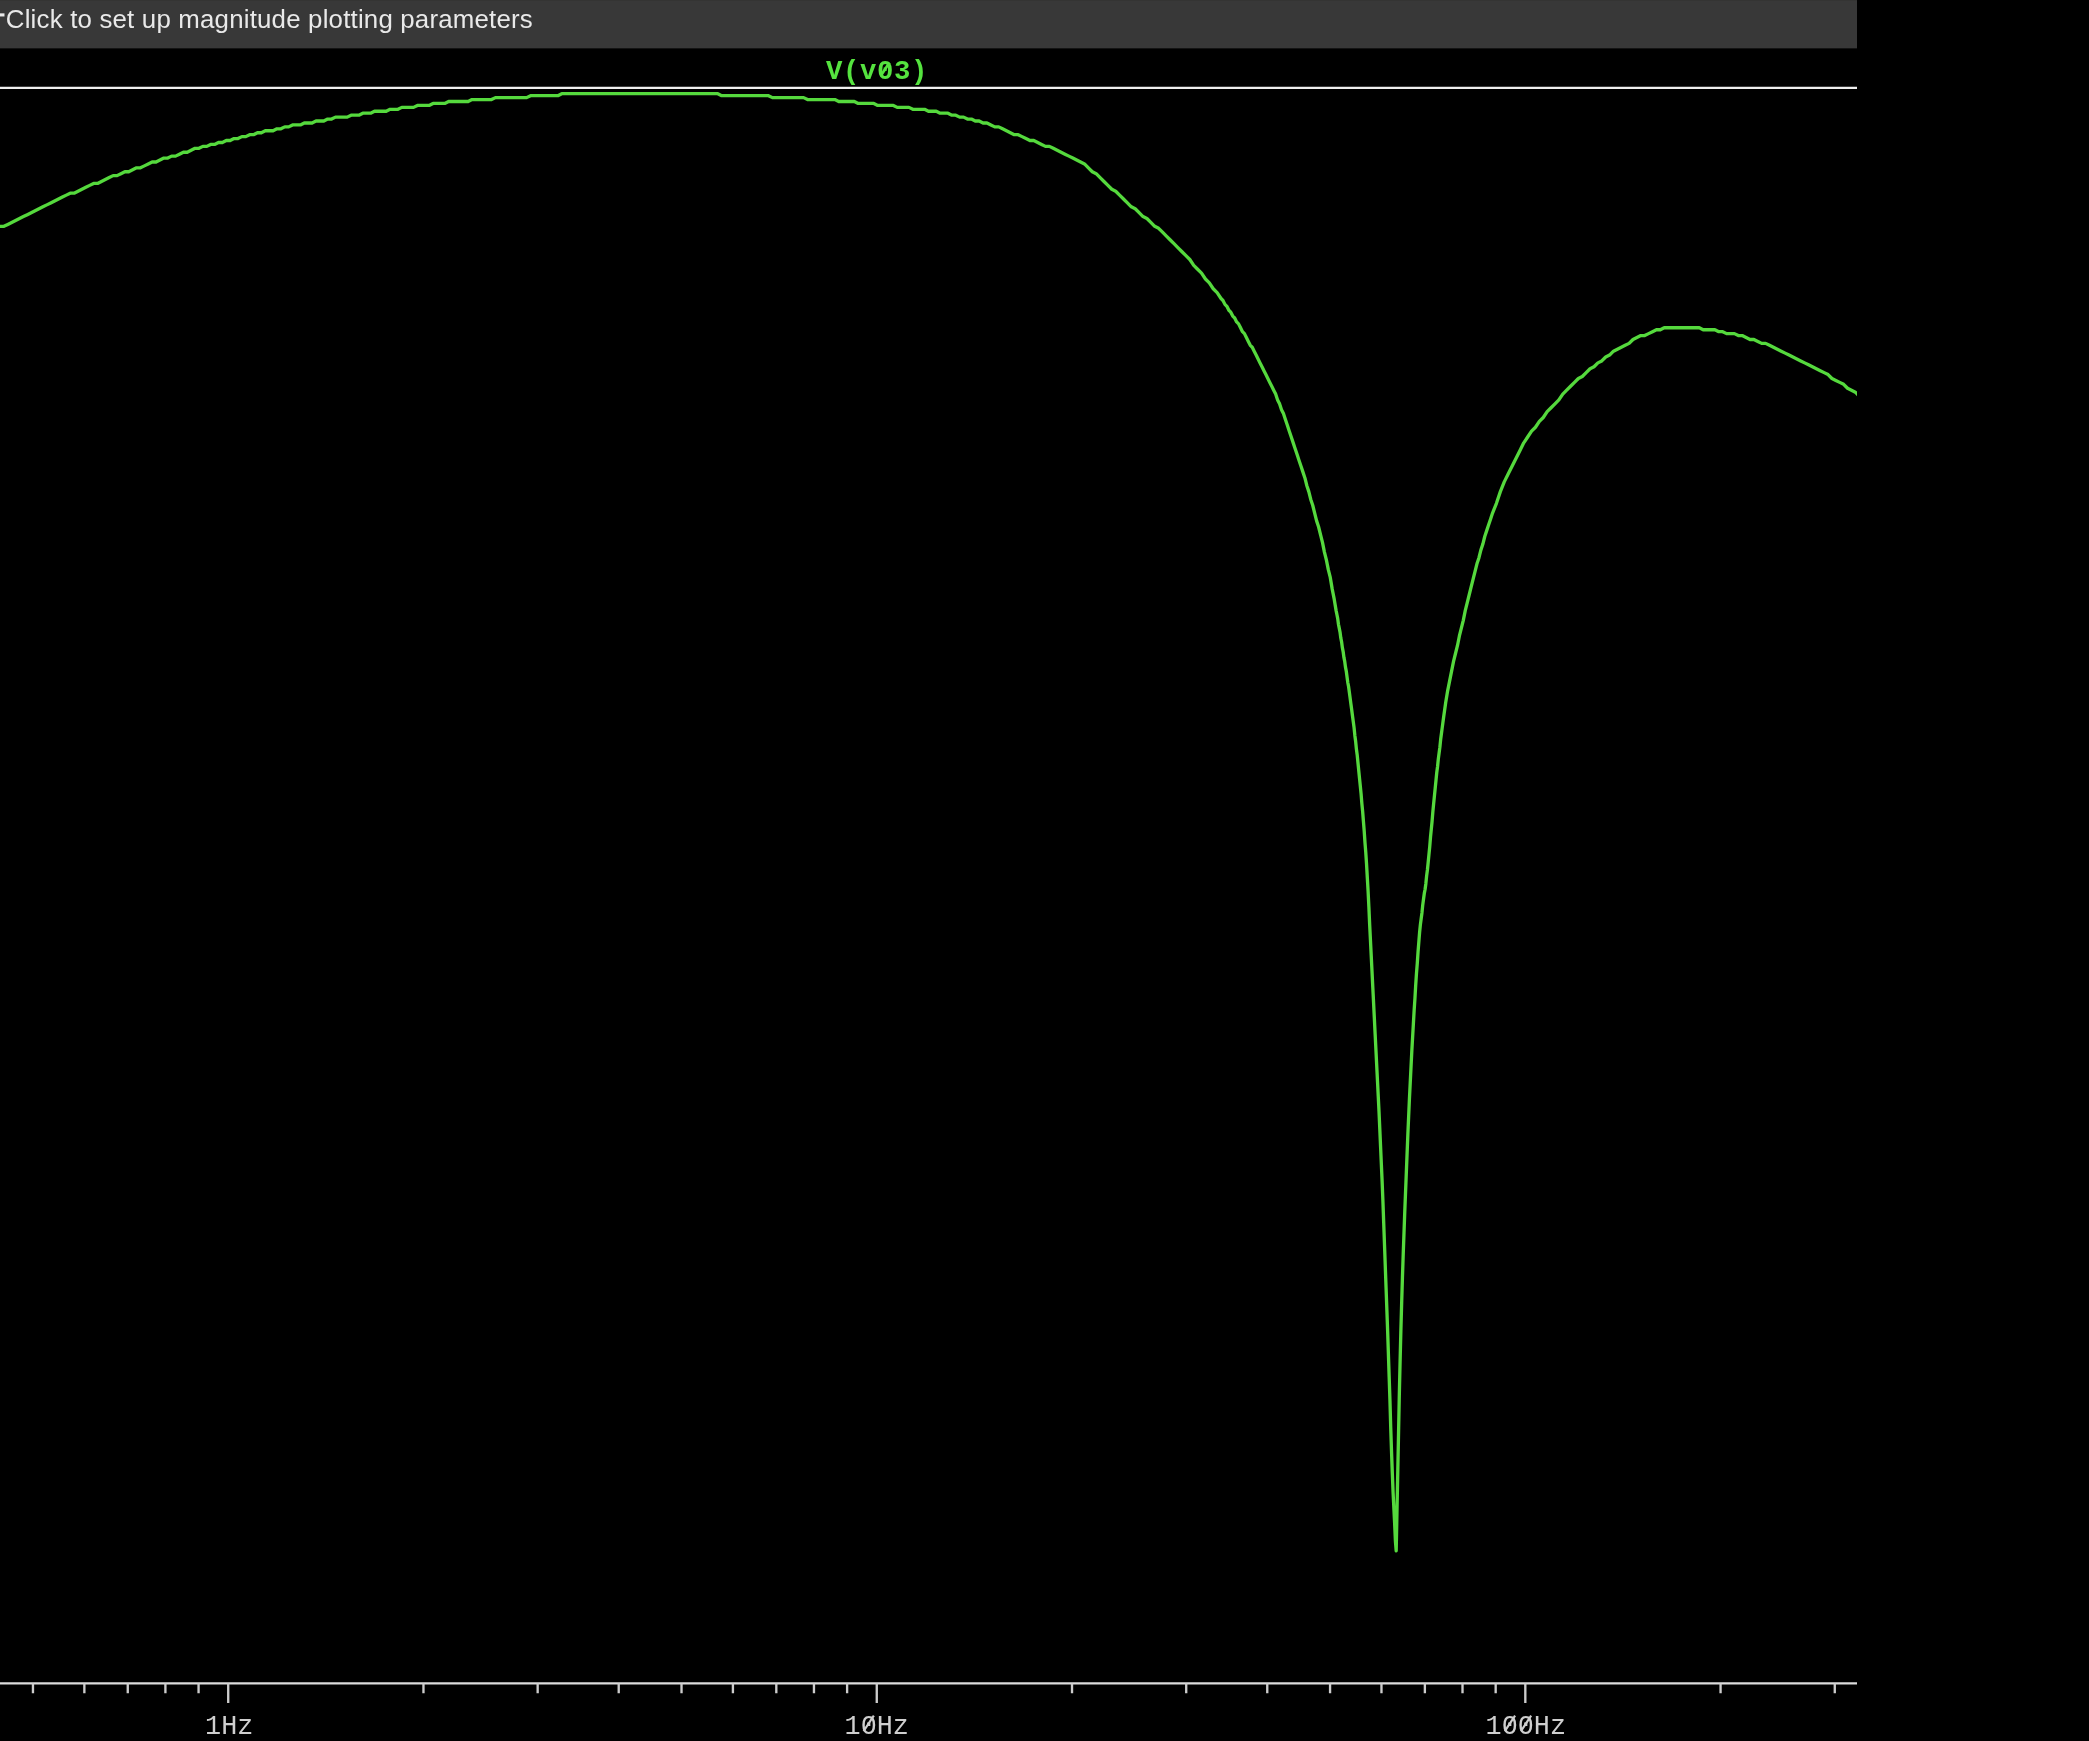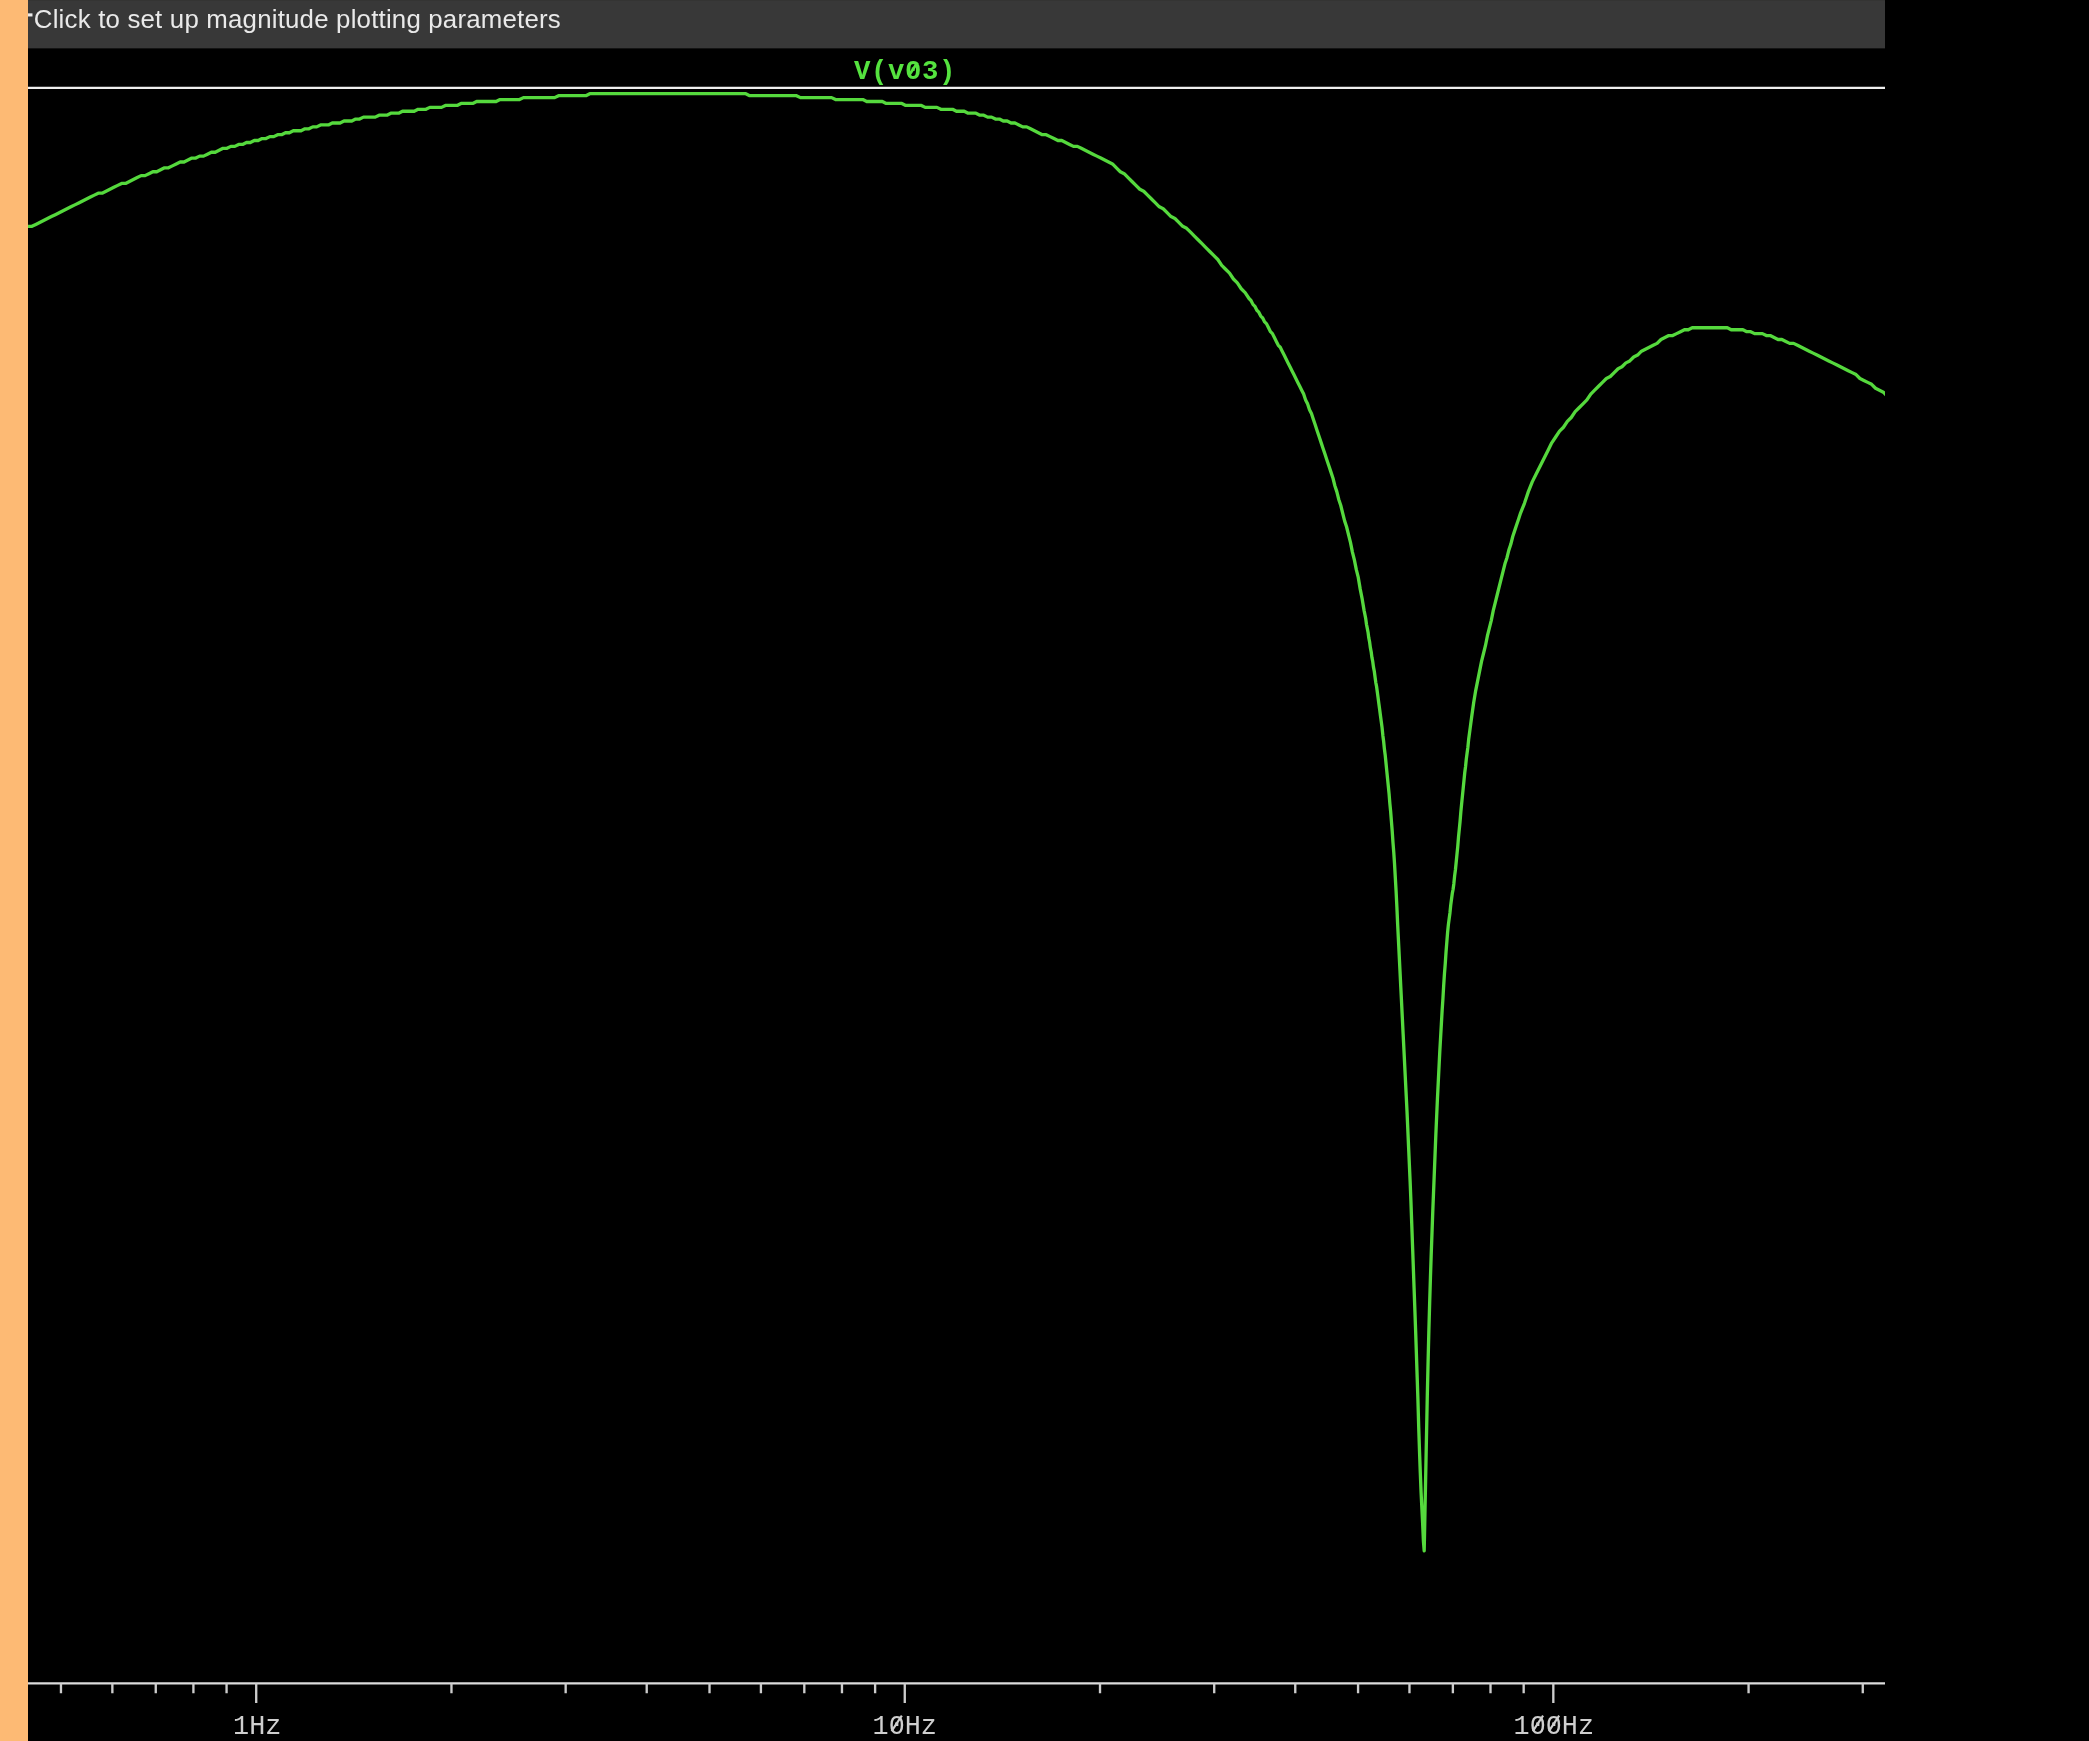--- a/index.html
+++ b/index.html
@@ -1,15 +1,15 @@
 <!DOCTYPE html>
 <html><head><meta charset="utf-8">
 <style>
 html,body{margin:0;padding:0;background:#000;}
-#page{position:relative;width:1857px;height:1742px;background:#fdba74;overflow:hidden;padding-left:28px;}
+#page{position:relative;width:1857px;height:1742px;background:#fdba74;overflow:hidden;}
 </style></head>
 <body>
 <div id="page">
 <svg width="2090" height="1742" viewBox="0 0 2143 1786">
 <rect x="0" y="0" width="2143" height="1786" fill="#000000"></rect>
 <rect x="0" y="0" width="2143" height="49.5" fill="#383838"></rect>
 <rect x="-2" y="13.6" width="6.6" height="3.2" fill="#e9e9e9"></rect>
       <text x="6" y="28.5" font-family="Liberation Sans, sans-serif" font-size="26.5" letter-spacing="0.2" fill="#e9e9e9">Click to set up magnitude plotting parameters</text>
 <line x1="0" y1="90" x2="2143" y2="90" stroke="#eeeeee" stroke-width="2.4"></line>
 <text x="847" y="81" font-family="Liberation Mono, monospace" font-weight="bold" font-size="28" fill="#55e33f" textLength="104">V(v03)</text>

